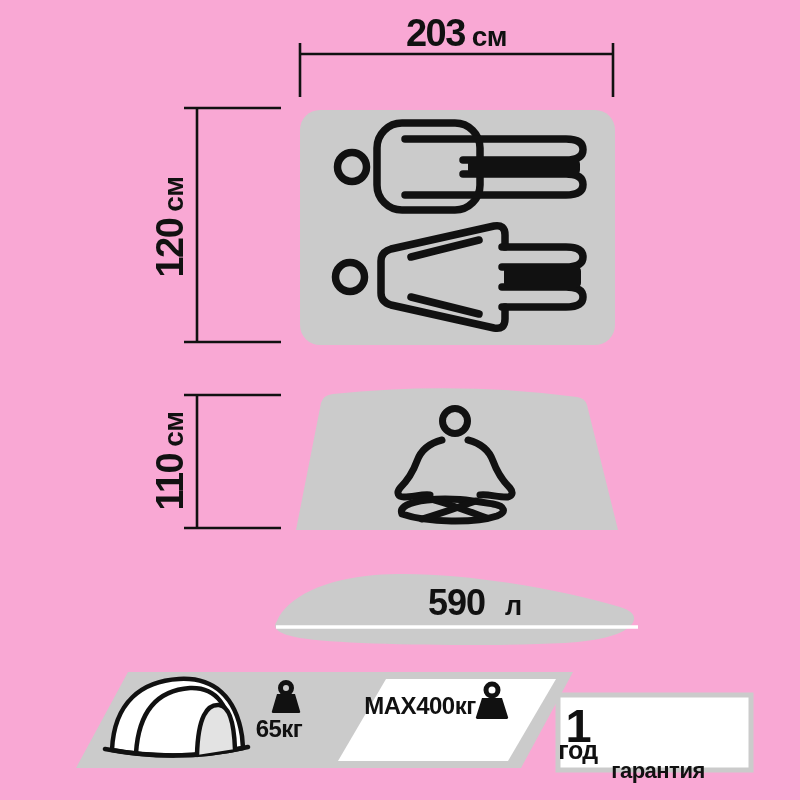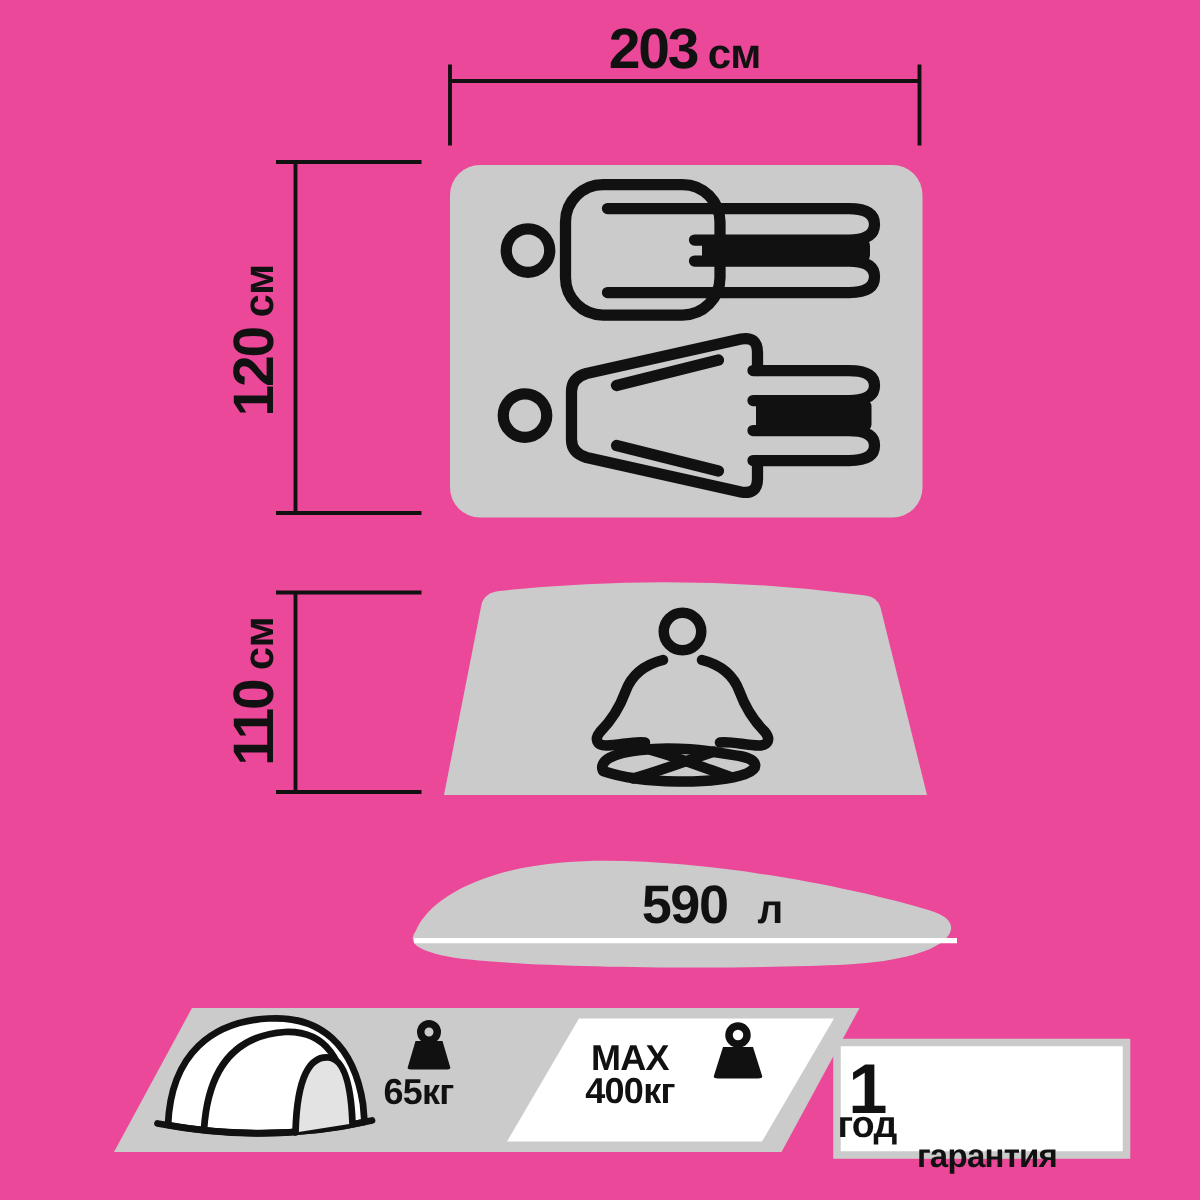--- a/index.html
+++ b/index.html
@@ -1,29 +1,29 @@
 <!DOCTYPE html>
 <html><head>
 <meta charset="utf-8">
 <style>
   html,body{margin:0;padding:0;background:#fff;}
   .canvas{
-    position:relative;width:800px;height:800px;background:#ec4899;
+    position:relative;width:800px;height:800px;background:#f9a8d4;
     font-family:"Liberation Sans",sans-serif;font-weight:700;color:#111;
     overflow:hidden;
   }
   .gfx{position:absolute;left:0;top:0;}
   .txt{position:absolute;display:flex;align-items:baseline;justify-content:center;white-space:nowrap;}
   .dim-value{font-size:38px;letter-spacing:-1.5px;line-height:1;}
   .dim-unit{font-size:28px;letter-spacing:-0.5px;line-height:1;margin-left:7px;}
   .rot{transform:rotate(-90deg);}
   .vol-value{font-size:36px;letter-spacing:-1px;line-height:1;}
   .vol-unit{font-size:27px;line-height:1;margin-left:8px;}
   .badge-sm{font-size:24px;letter-spacing:-0.5px;line-height:1;text-align:center;}
-  .badge-2line{flex-direction:column;align-items:center;line-height:22px;font-size:24px;letter-spacing:-0.5px;}
+  .badge-2line{flex-direction:row;align-items:center;line-height:22px;font-size:24px;letter-spacing:-0.5px;}
   .warranty-num{font-size:47px;line-height:40px;letter-spacing:-1px;}
   .warranty-period{font-size:25px;line-height:20px;letter-spacing:-0.5px;}
   .warranty-label{font-size:22px;line-height:20px;letter-spacing:-0.5px;}
 </style>
 </head>
 <body>
 
 <div class="canvas">
 
   <svg class="gfx" width="800" height="800" viewBox="0 0 800 800">

